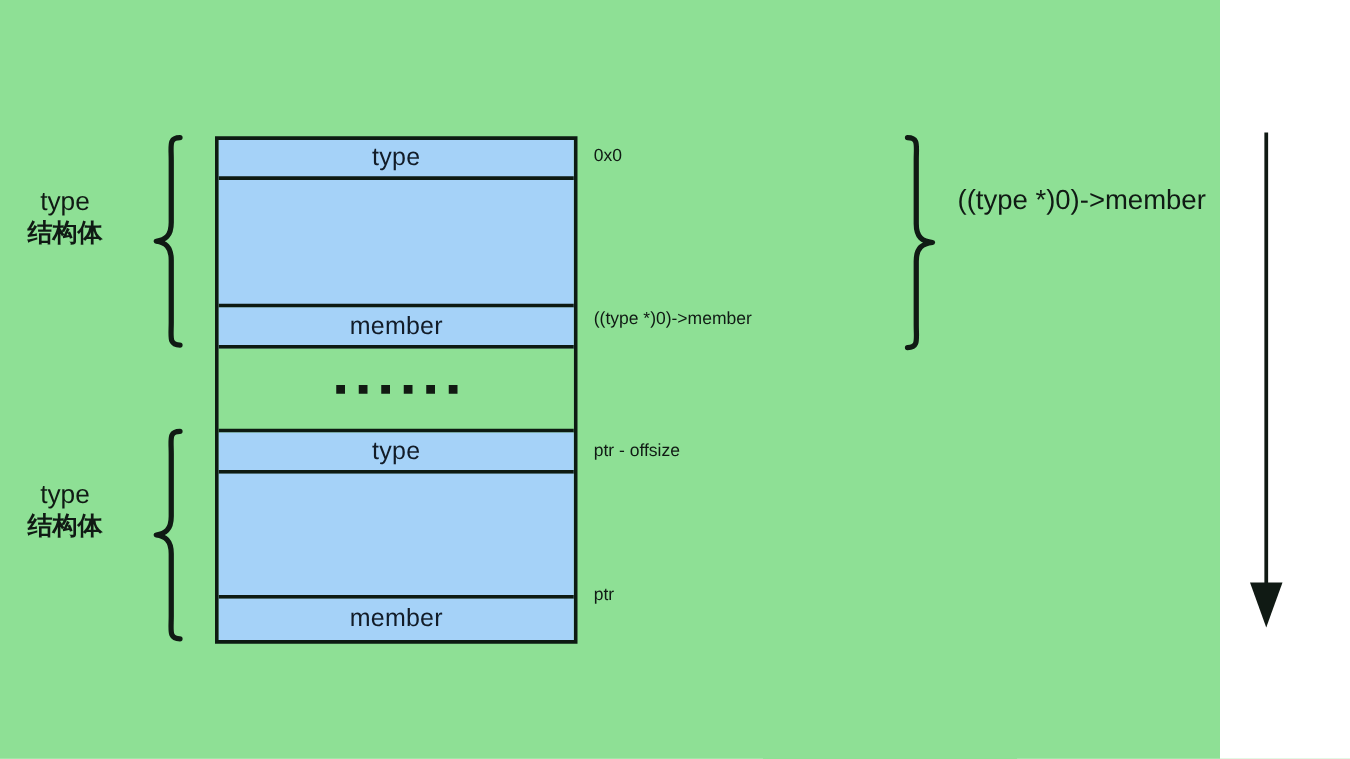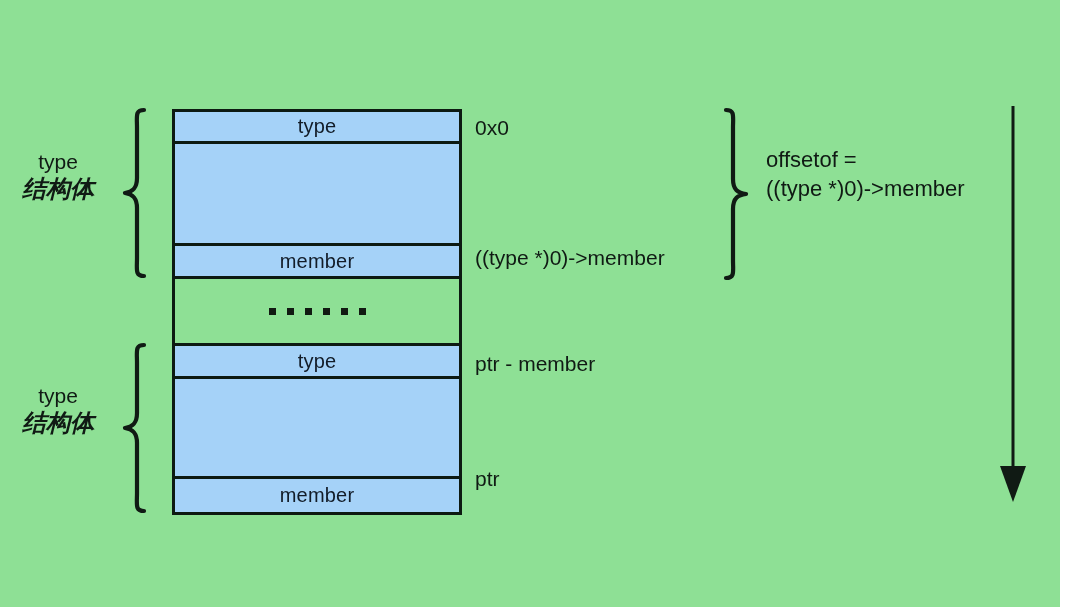--- a/index.html
+++ b/index.html
@@ -7,21 +7,21 @@
     padding: 0;
   }
   body {
     width: 1080px;
     height: 607px;
     overflow: hidden;
     font-family: "Liberation Sans", "DejaVu Sans", sans-serif;
   }
   #canvas {
     position: relative;
-    width: 1060px;
+    width: 976px;
     height: 607px;
     background: #8ee095;
   }
 
   
   .mem-table {
     position: absolute;
     left: 172px;
     top: 109px;
     width: 290px;
@@ -56,40 +56,39 @@
     display: block;
     width: 7px;
     height: 7px;
     background: #111a12;
   }
 
   
   .addr-label {
     position: absolute;
     color: #101a14;
-    font-size: 21px;
+    font-size: 14px;
     white-space: nowrap;
     line-height: 1;
   }
 
   
   .group-label {
     position: absolute;
     color: #101a14;
     font-size: 21px;
     line-height: 1.18;
     text-align: center;
     white-space: nowrap;
   }
   .group-label .cn {
     font-family: "DejaVu Sans", "Liberation Sans", sans-serif;
-    font-size: 24px;
+    font-size: 20px;
     font-weight: 700;
     display: block;
-    font-style: italic;
   }
 
   
   .brace {
     position: absolute;
   }
   .brace svg { display: block; }
 
   
   .formula {
@@ -151,21 +150,21 @@
     <div class="mem-row" style="height:33px">
       <span>member</span>
     </div>
 
   </div>
 
   <div class="addr-label" style="left:475px; top:117px;">0x0</div>
 
   <div class="addr-label" style="left:475px; top:247px;">((type *)0)-&gt;member</div>
 
-  <div class="addr-label" style="left:475px; top:353px;">ptr - member</div>
+  <div class="addr-label" style="left:475px; top:353px;">ptr - offsize</div>
 
   <div class="addr-label" style="left:475px; top:468px;">ptr</div>
 
   <div class="group-label" style="left:22px; top:150px;">
     <span>type</span>
     <span class="cn">结构体</span>
   </div>
 
   <div class="group-label" style="left:22px; top:384px;">
     <span>type</span>
@@ -187,21 +186,20 @@
   </div>
 
   <div class="brace" style="left:722px; top:106px;">
     <svg width="28" height="176" viewBox="0 0 28 176">
       <path d="M4 4 C13 4, 11 10, 11 22 L11 73 C11 84, 16 87, 24 88
                C16 89, 11 92, 11 103 L11 154 C11 166, 13 172, 4 172" fill="none" stroke="#101a14" stroke-width="4.2" stroke-linecap="round" stroke-linejoin="round"></path>
     </svg>
   </div>
 
   <div class="formula">
-    <div>offsetof =</div>
     <div>((type *)0)-&gt;member</div>
   </div>
 
   <div class="down-arrow">
     <svg width="34" height="400" viewBox="0 0 34 400">
       <line x1="17" y1="2" x2="17" y2="368" stroke="#101a14" stroke-width="3"></line>
       <polygon points="17,398 4,362 30,362" fill="#101a14"></polygon>
     </svg>
   </div>
 

